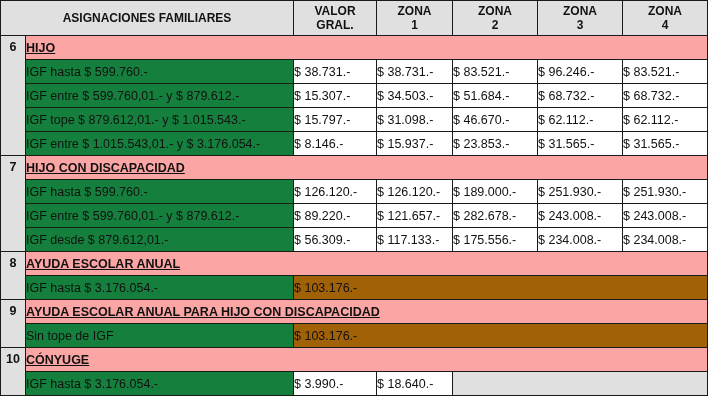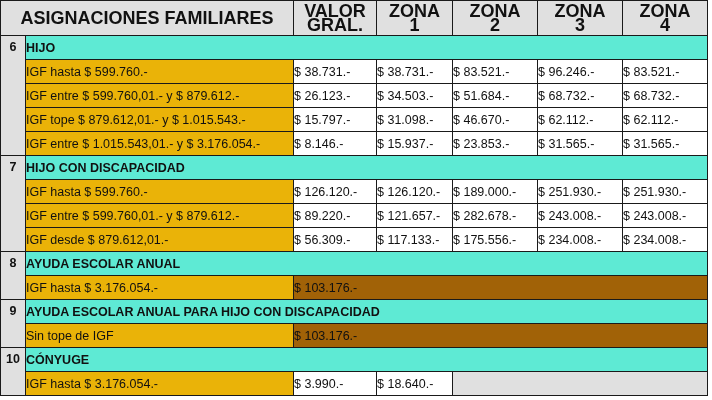--- a/index.html
+++ b/index.html
@@ -15,39 +15,40 @@
   }
   table.ag td, table.ag th {
     border: 1.3px solid #1a1a1a;
     padding: 0;
     overflow: hidden;
     white-space: nowrap;
   }
   th.head {
     height: 34px;
     font-weight: bold;
-    font-size: 18px;
+    font-size: 12px;
     line-height: 14px;
     text-align: center;
     background: #e0e0e0;
   }
   td.num {
     font-weight: bold;
     text-align: center;
     background: #e0e0e0;
     vertical-align: top;
     padding-top: 4px;
   }
   td.section {
     height: 23px;
     font-weight: bold;
-    background: #5eead4;
+    background: #fca5a5;
     padding-left: 6px;
+    text-decoration: underline;
   }
-  td.label { height: 23px; padding-left: 6px; background: #eab308; margin-left: 12px; }
+  td.label { height: 23px; padding-left: 6px; background: #15803d; margin-left: 12px; }
   td.val { text-align: left; padding-right: 4px; background: #fff; }
   td.merged { text-align: left; background: #a16207; }
   td.filler { background: #e0e0e0; }
   tr.secrow td.num { padding-top: 4px; }
 </style>
 </head>
 <body>
 
 <table class="ag">
   <colgroup>
@@ -78,21 +79,21 @@
     <tr>
       <td class="label">IGF hasta $ 599.760.-</td>
       <td class="val">$ 38.731.-</td>
       <td class="val">$ 38.731.-</td>
       <td class="val">$ 83.521.-</td>
       <td class="val">$ 96.246.-</td>
       <td class="val">$ 83.521.-</td>
     </tr>
     <tr>
       <td class="label">IGF entre $ 599.760,01.- y $ 879.612.-</td>
-      <td class="val">$ 26.123.-</td>
+      <td class="val">$ 15.307.-</td>
       <td class="val">$ 34.503.-</td>
       <td class="val">$ 51.684.-</td>
       <td class="val">$ 68.732.-</td>
       <td class="val">$ 68.732.-</td>
     </tr>
     <tr>
       <td class="label">IGF tope $ 879.612,01.- y $ 1.015.543.-</td>
       <td class="val">$ 15.797.-</td>
       <td class="val">$ 31.098.-</td>
       <td class="val">$ 46.670.-</td>

